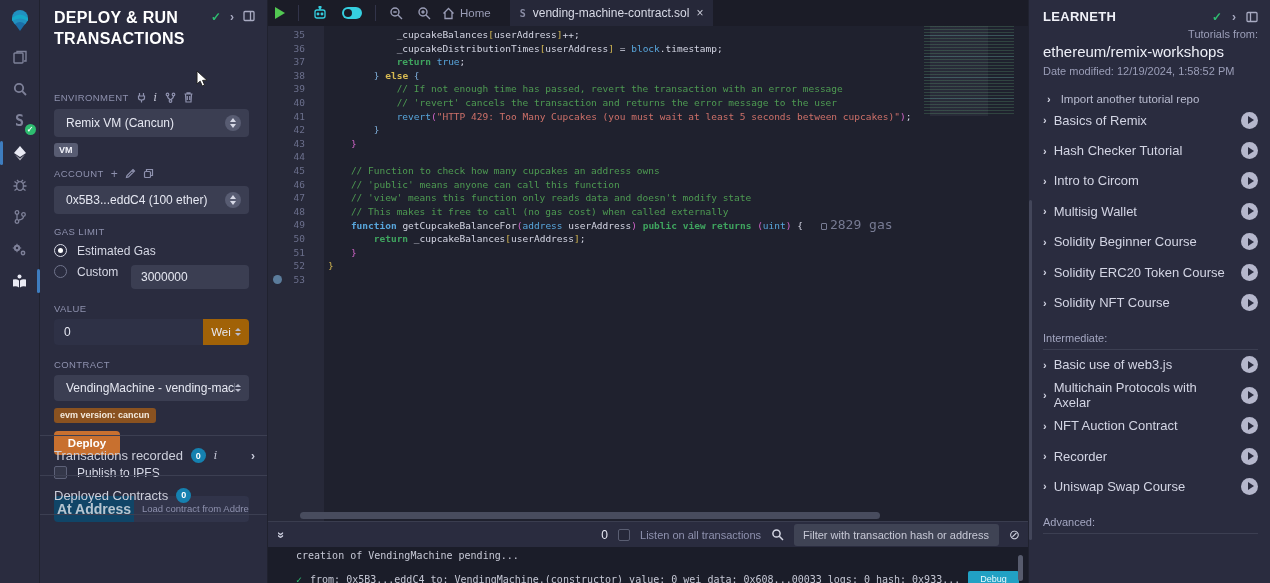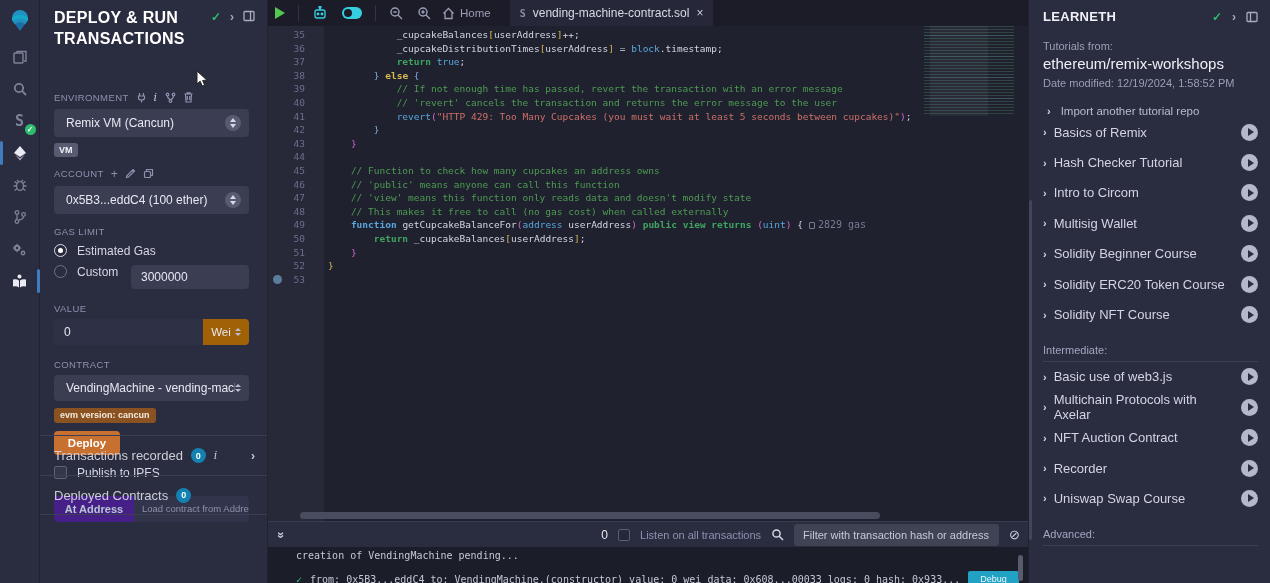--- a/index.html
+++ b/index.html
@@ -55,22 +55,22 @@
   .mini-stepper i { display:block; border-left:3px solid transparent; border-right:3px solid transparent; }
   .mini-stepper i.up { border-bottom:3.5px solid #b9bbcc; }
   .mini-stepper i.dn { border-top:3.5px solid #b9bbcc; }
   .evm-pill { display:inline-block; margin-top:7px; background:#8a5220; color:#f3e9dc; font-size:9px;
     font-weight:bold; padding:2.5px 6px; border-radius:3px; }
   .deploy-btn { margin-top:8px; width:66px; height:24px; background:#c8702f; border:none; border-radius:4px;
     color:#fff; font-size:11.5px; font-weight:bold; display:block; }
   .chk-row { display:flex; align-items:center; gap:10px; margin-top:11px; font-size:12px; color:#d6d8e5; }
   .chk { width:13px; height:13px; border:1px solid #5d6178; background:#343749; border-radius:2px; flex:none; }
   .ataddr-row { display:flex; margin-top:16px; height:26px; gap:0; }
-  .ataddr-btn { width:80px; background:#4c1d95; border:none; border-radius:4px 0 0 4px; color:#cfe0ea;
-    opacity:.85; font-size:11px; font-weight:bold; }
+  .ataddr-btn { width:80px; background:#0c4a6e; border:none; border-radius:4px 0 0 4px; color:#cfe0ea;
+    opacity:.85; font-size:14px; font-weight:bold; }
   .ataddr-input { flex:1; background:#31344a; border-radius:0 4px 4px 0; color:#8e91ae; font-size:9.5px;
     display:flex; align-items:center; padding-left:8px; white-space:nowrap; overflow:hidden; }
   .sp-sec { border-top:1px solid #3c3f52; height:40px; display:flex; align-items:center; padding:0 12px 0 14px;
     font-size:13px; color:#ccceda; gap:8px; }
   .cnt-badge { width:15px; height:15px; border-radius:50%; background:#1581b0; color:#fff; font-size:9px;
     font-weight:bold; display:flex; align-items:center; justify-content:center; }
   .info-i { font-family:"DejaVu Serif",serif; font-style:italic; font-size:11px; color:#c6c8d8; }
   .sec-chev { margin-left:auto; color:#c6c8d8; font-size:12px; font-weight:bold; }
 
   
@@ -93,21 +93,21 @@
   .code-rows { position:absolute; left:0; top:2px; right:0; font-family:"DejaVu Sans Mono",monospace;
     font-size:9.5px; line-height:13.6px; white-space:pre; }
   .code-row { display:flex; height:13.6px; }
   .gut { width:56px; flex:none; position:relative; text-align:right; padding-right:19px; color:#6b6f8c; }
   .bp { position:absolute; left:5px; top:2.5px; width:9px; height:9px; border-radius:50%; background:#5b7c9b; }
   .ltext { padding-left:4px; }
   .tk-p{color:#d4d6e4} .tk-cm{color:#4e9b52} .tk-g{color:#3fa45f;font-weight:bold}
   .tk-b{color:#58a6dc} .tk-bb{color:#58a6dc;font-weight:bold}
   .tk-gd{color:#d7ba52} .tk-gdb{color:#d7ba52;font-weight:bold}
   .tk-m{color:#d065c8} .tk-s{color:#cd7069} .tk-br{color:#7fb0dc}
-  .gas-hint { color:#777b93; margin-left:6px; font-size:10px; }
+  .gas-hint { color:#777b93; margin-left:18px; font-size:13px; }
   .gas-ic { display:inline-block; width:6px; height:7px; border:1px solid #777b93; border-radius:1px;
     margin-right:3px; vertical-align:-1px; }
   .minimap { position:absolute; right:14px; top:0; width:90px; height:90px; opacity:.8;
     background:
       repeating-linear-gradient(180deg, rgba(110,190,130,.28) 0 1px, transparent 1px 3px),
       repeating-linear-gradient(180deg, transparent 0 9px, rgba(100,160,220,.25) 9px 10px, transparent 10px 21px),
       linear-gradient(90deg, transparent 0 6px, rgba(200,205,225,.08) 6px 64px, transparent 64px); }
   .hscroll { position:absolute; left:32px; bottom:2px; width:580px; height:7px; background:#484c5e; border-radius:4px; }
 
   
@@ -128,21 +128,21 @@
   .debug-btn { background:#21a1c4; color:#eafaff; border:none; border-radius:2px; font-size:9px;
     padding:3px 12px; }
   .vscroll { position:absolute; right:5px; bottom:2px; width:5px; height:26px; background:#575b6d; border-radius:3px; }
 
   
   .learneth { width:242px; flex:none; background:#2a2c3f; border-left:1px solid #20222f; color:#d3d5e4;
     padding:9px 12px 0 14px; position:relative; overflow:hidden; }
   .ln-head { display:flex; align-items:center; }
   .ln-title { font-size:13px; font-weight:bold; color:#f0f1f8; letter-spacing:.3px; }
   .ln-hicons { margin-left:auto; display:flex; gap:10px; align-items:center; }
-  .ln-sub { margin-top:16px; font-size:11px; color:#9b9eb8; }
+  .ln-sub { margin-top:4px; font-size:11px; color:#9b9eb8;text-align:right; }
   .ln-repo { margin-top:3px; font-size:15px; color:#eef0f8; }
   .ln-date { margin-top:5px; font-size:11px; color:#9b9eb8; }
   .ln-import { margin-top:16px; display:flex; gap:10px; align-items:center; font-size:11.5px; color:#b9bcd0; padding-left:4px; }
   .ln-cat { margin-top:14px; font-size:11px; color:#a3a6c0; padding-bottom:5px; border-bottom:1px solid #3c3f52; }
   .ln-row { height:30.4px; display:flex; align-items:center; gap:7px; font-size:13px; color:#d3d5e4; }
   .ln-chev { font-size:11px; font-weight:bold; color:#d3d5e4; }
   .ln-play { margin-left:auto; width:17px; height:17px; border-radius:50%; background:#b5b7cc; position:relative; flex:none; }
   .ln-play:after { content:""; position:absolute; left:6.5px; top:4.5px; width:0; height:0;
     border-top:4px solid transparent; border-bottom:4px solid transparent; border-left:6px solid #2a2c3f; }
   .ln-scroll { position:absolute; left:0; top:200px; width:3px; height:340px; background:#43465a; border-radius:2px; }

